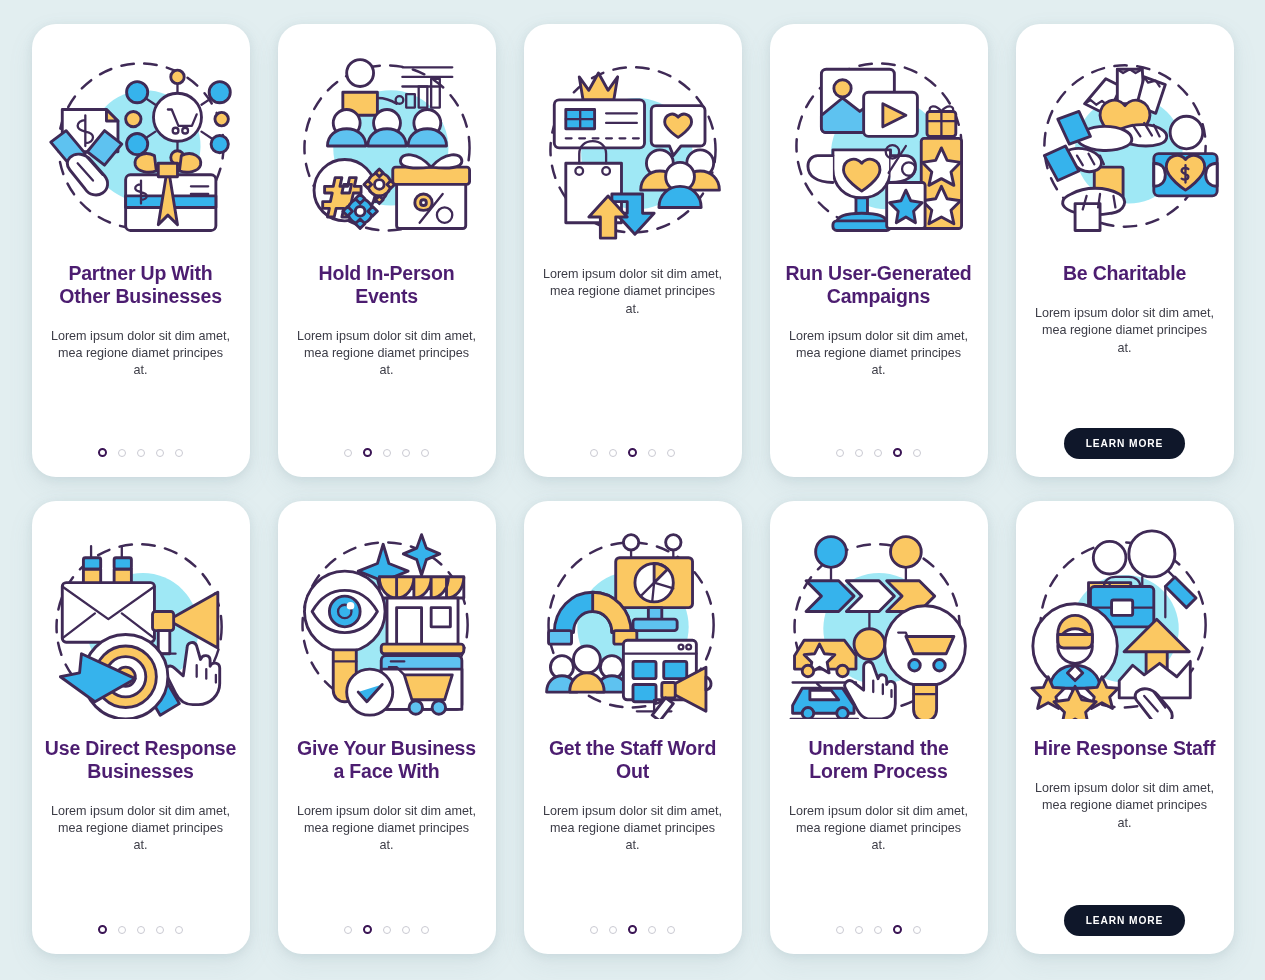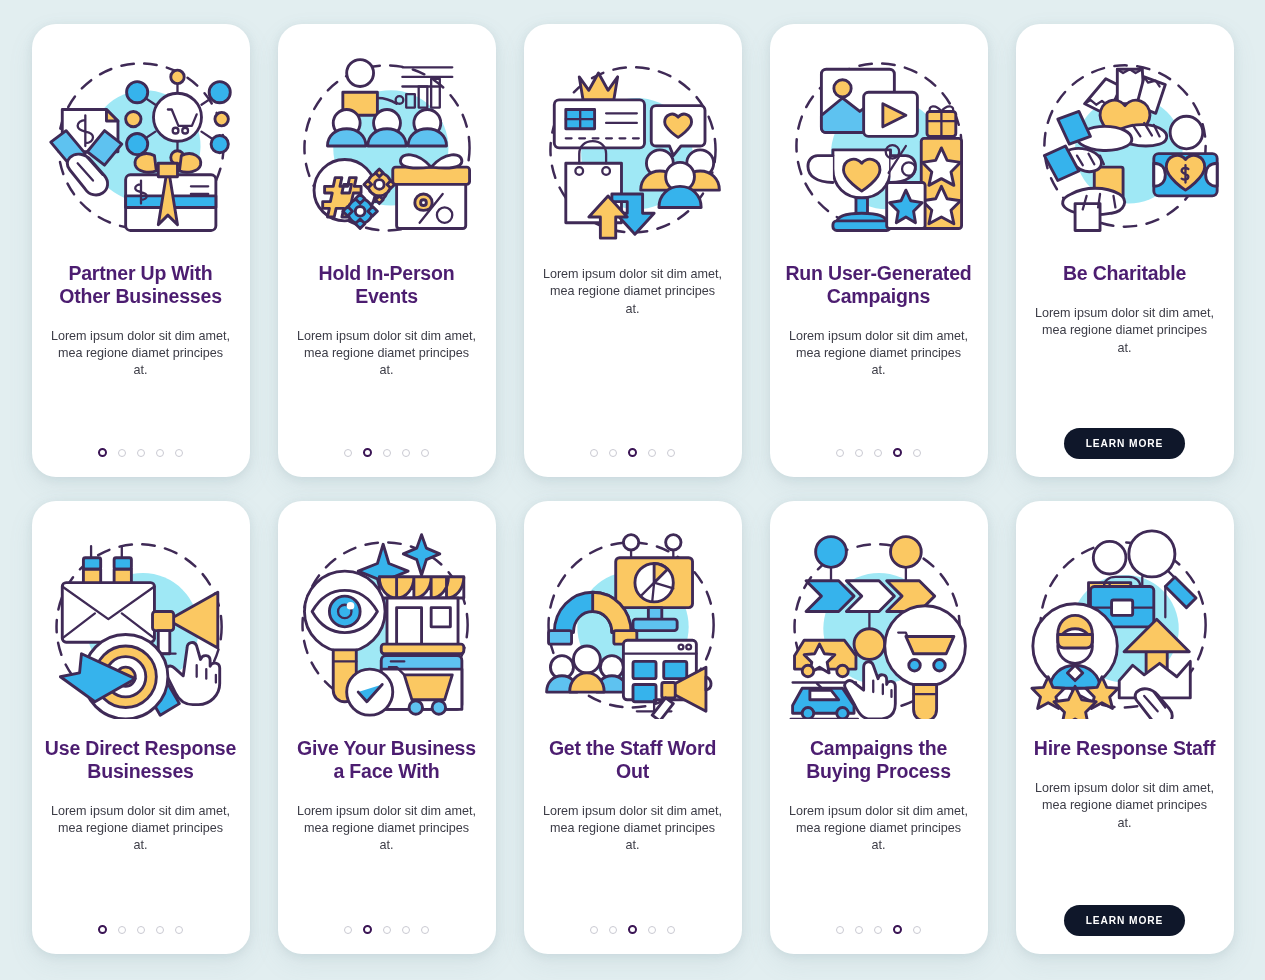--- a/index.html
+++ b/index.html
@@ -534,21 +534,21 @@
           <circle class="bl" cx="163" cy="144" r="6"></circle>
           <path class="ye" d="M136 164h24v26c0 7-5 12-12 12s-12-5-12-12z"></path>
           <path class="ln2" d="M136 174h24"></path>
         </g>
         <g>
           <path class="wh" d="M84 146c0-6 8-8 10-2l5 14c1-6 9-5 9 1v5c1-5 9-4 9 2v18c0 12-8 16-18 16h-8c-8 0-12-6-16-14l-10-18c-3-6 4-11 9-6l10 8z"></path>
           <path class="ln2" d="M94 160v12M104 164v10M113 170v7"></path>
         </g>
       </svg>
     </div>
-    <div class="title">Campaigns the Buying Process</div>
+    <div class="title">Understand the Lorem Process</div>
     <div class="desc">Lorem ipsum dolor sit dim amet, mea regione diamet principes at.</div>
     <div class="spacer"></div>
     <div class="dots">
       <span class="dot"></span>
       <span class="dot"></span>
       <span class="dot"></span>
       <span class="dot active"></span>
       <span class="dot"></span>
     </div>
   </div>

